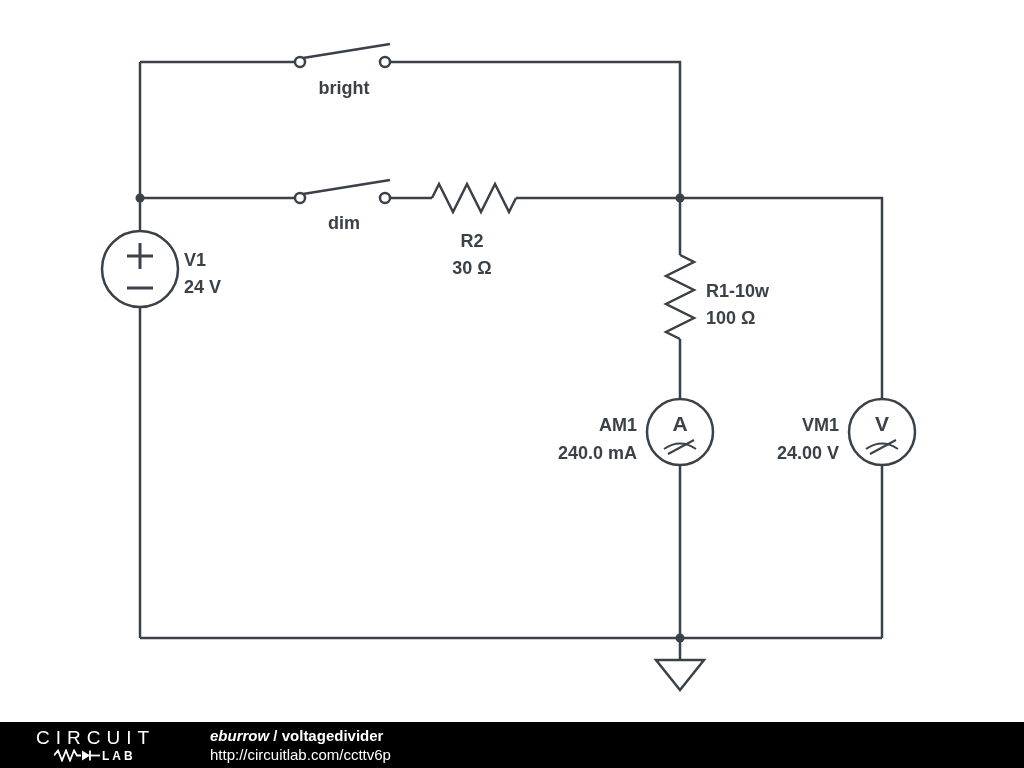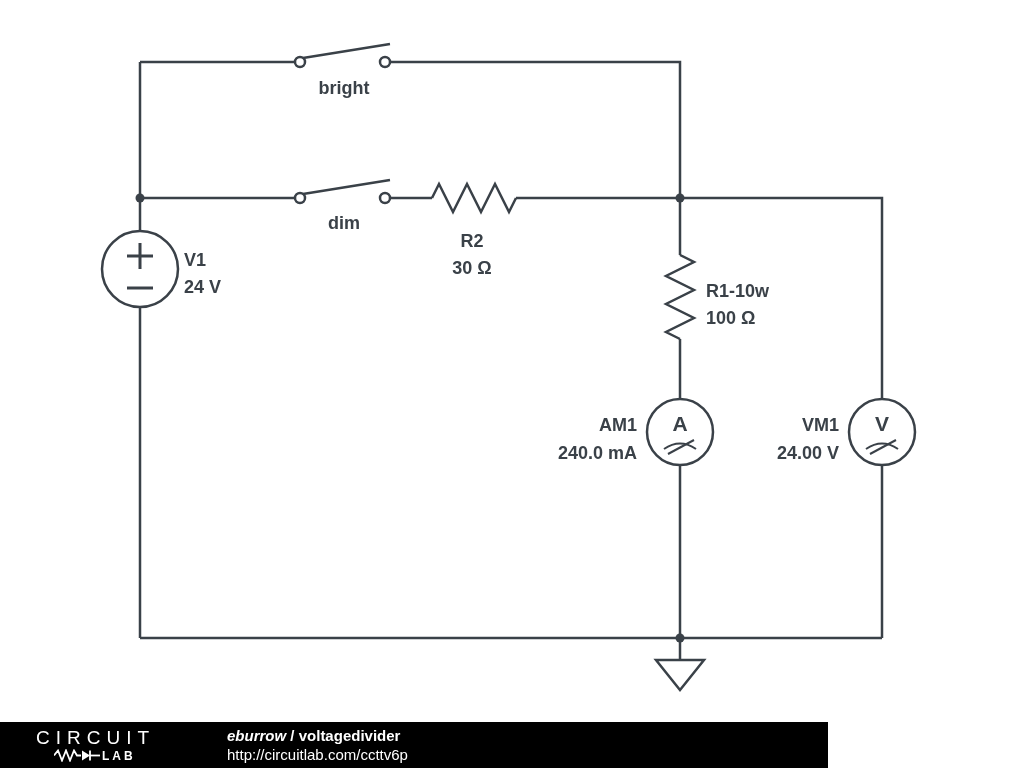--- a/index.html
+++ b/index.html
@@ -12,26 +12,26 @@
   html,body{width:1024px;height:768px;background:#fff;font-family:"Liberation Sans",sans-serif;}
   .page{width:1024px;height:768px;display:flex;flex-direction:column;overflow:hidden;}
   .schematic-wrap{width:1024px;height:722px;background:#fff;}
   svg{display:block;}
   .wire{stroke:var(--wire-color);stroke-width:2.5;fill:none;}
   .thick{stroke:var(--wire-color);stroke-width:2.5;fill:none;}
   .white-fill{fill:#ffffff;stroke:var(--wire-color);stroke-width:2.5;}
   .dot{fill:var(--wire-color);stroke:none;}
   .label{fill:var(--text-color);font-family:"Liberation Sans",sans-serif;font-weight:bold;font-size:18px;}
   .meter-letter{fill:var(--text-color);font-family:"Liberation Sans",sans-serif;font-weight:bold;font-size:21px;}
-  .footer{width:828px;height:46px;background:var(--footer-bg);color:var(--footer-text);display:flex;align-items:center;flex:0 0 46px;}
+  .footer{width:1024px;height:46px;background:var(--footer-bg);color:var(--footer-text);display:flex;align-items:center;flex:0 0 46px;}
   .logo{margin-left:36px;display:flex;flex-direction:column;line-height:1;width:150px;}
   .logo-top{font-size:19px;letter-spacing:6px;color:var(--footer-text);font-weight:normal;}
   .logo-bottom-row{display:flex;align-items:center;margin-top:2px;margin-left:18px;}
   .logo-bottom{font-size:12px;font-weight:bold;letter-spacing:3px;color:var(--footer-text);}
-  .attribution{margin-left:41px;display:flex;flex-direction:column;justify-content:space-between;line-height:1.3;font-size:15px;color:var(--footer-text);}
+  .attribution{margin-left:24px;display:flex;flex-direction:column;justify-content:space-between;line-height:1.3;font-size:15px;color:var(--footer-text);}
   .attr-line1{font-weight:bold;}
   .author{font-style:italic;}
   .url{font-weight:normal;}
 </style>
 </head>
 <body>
 
 <div class="page">
 
   <div class="schematic-wrap">

